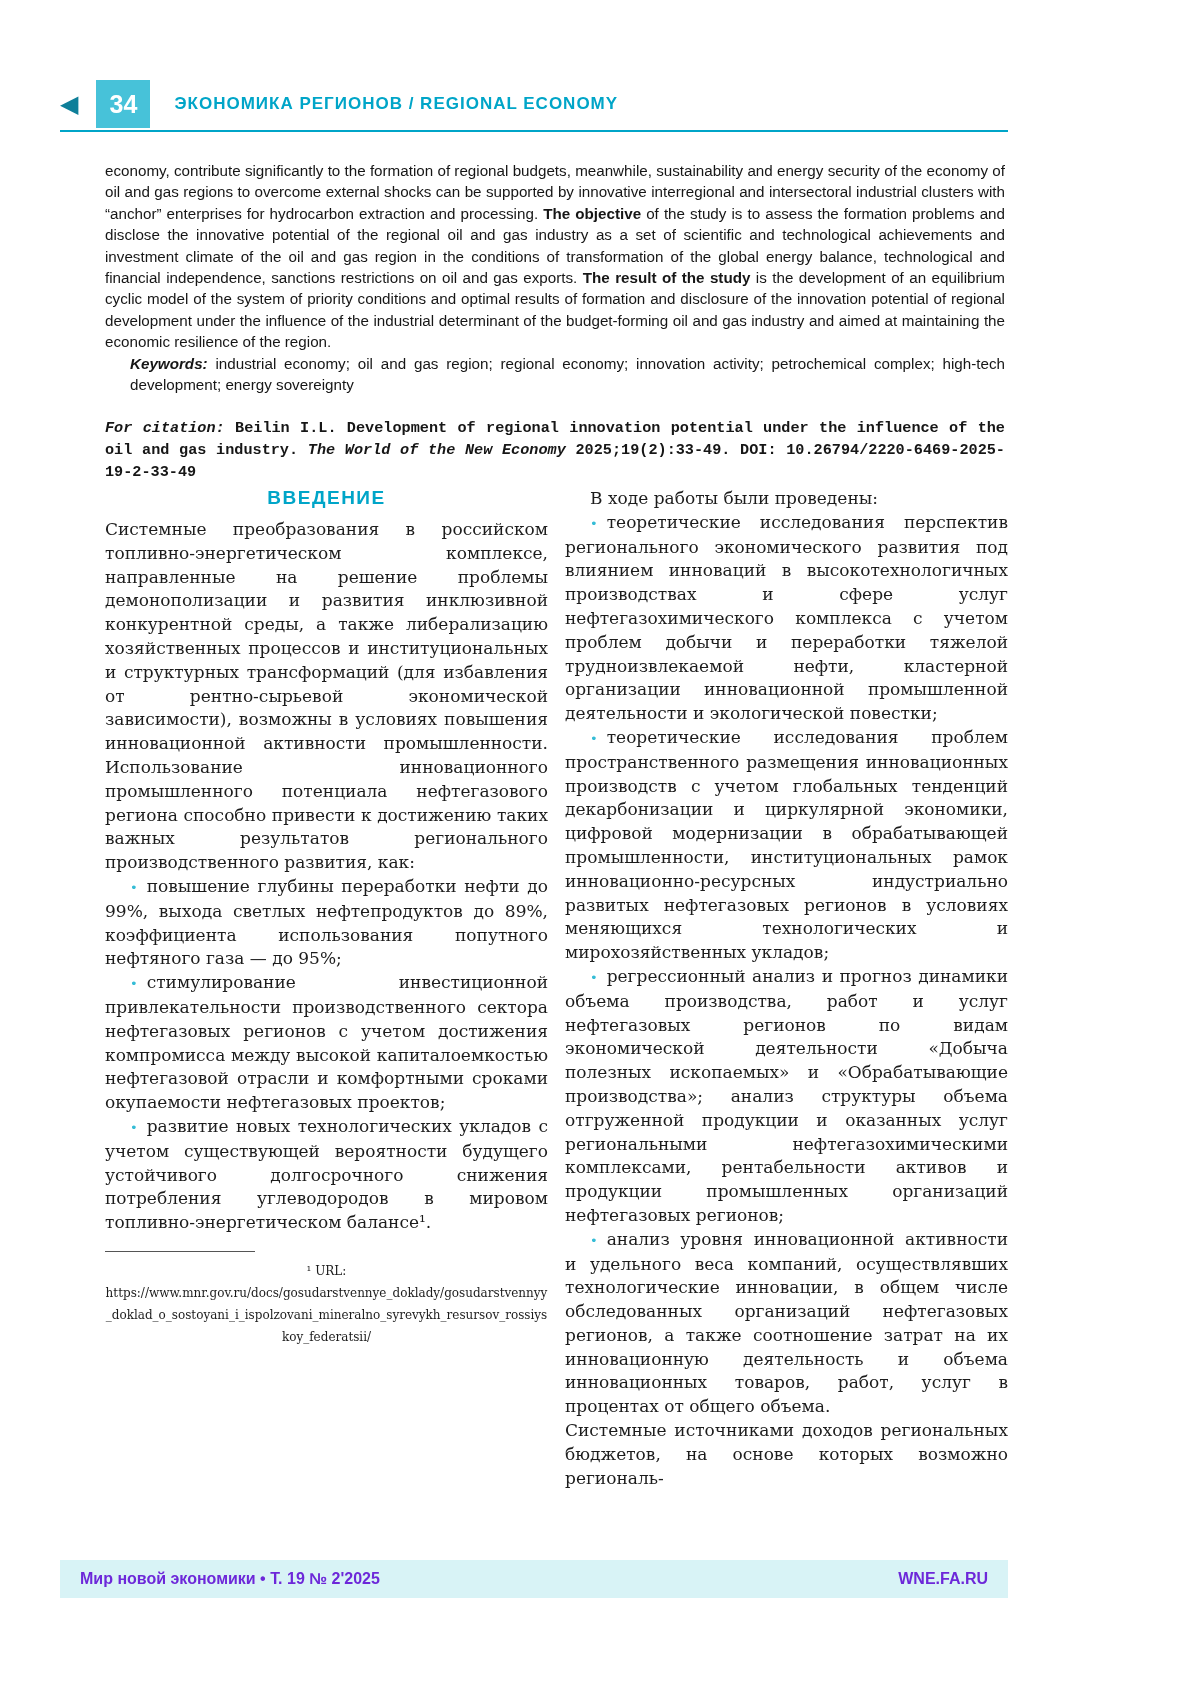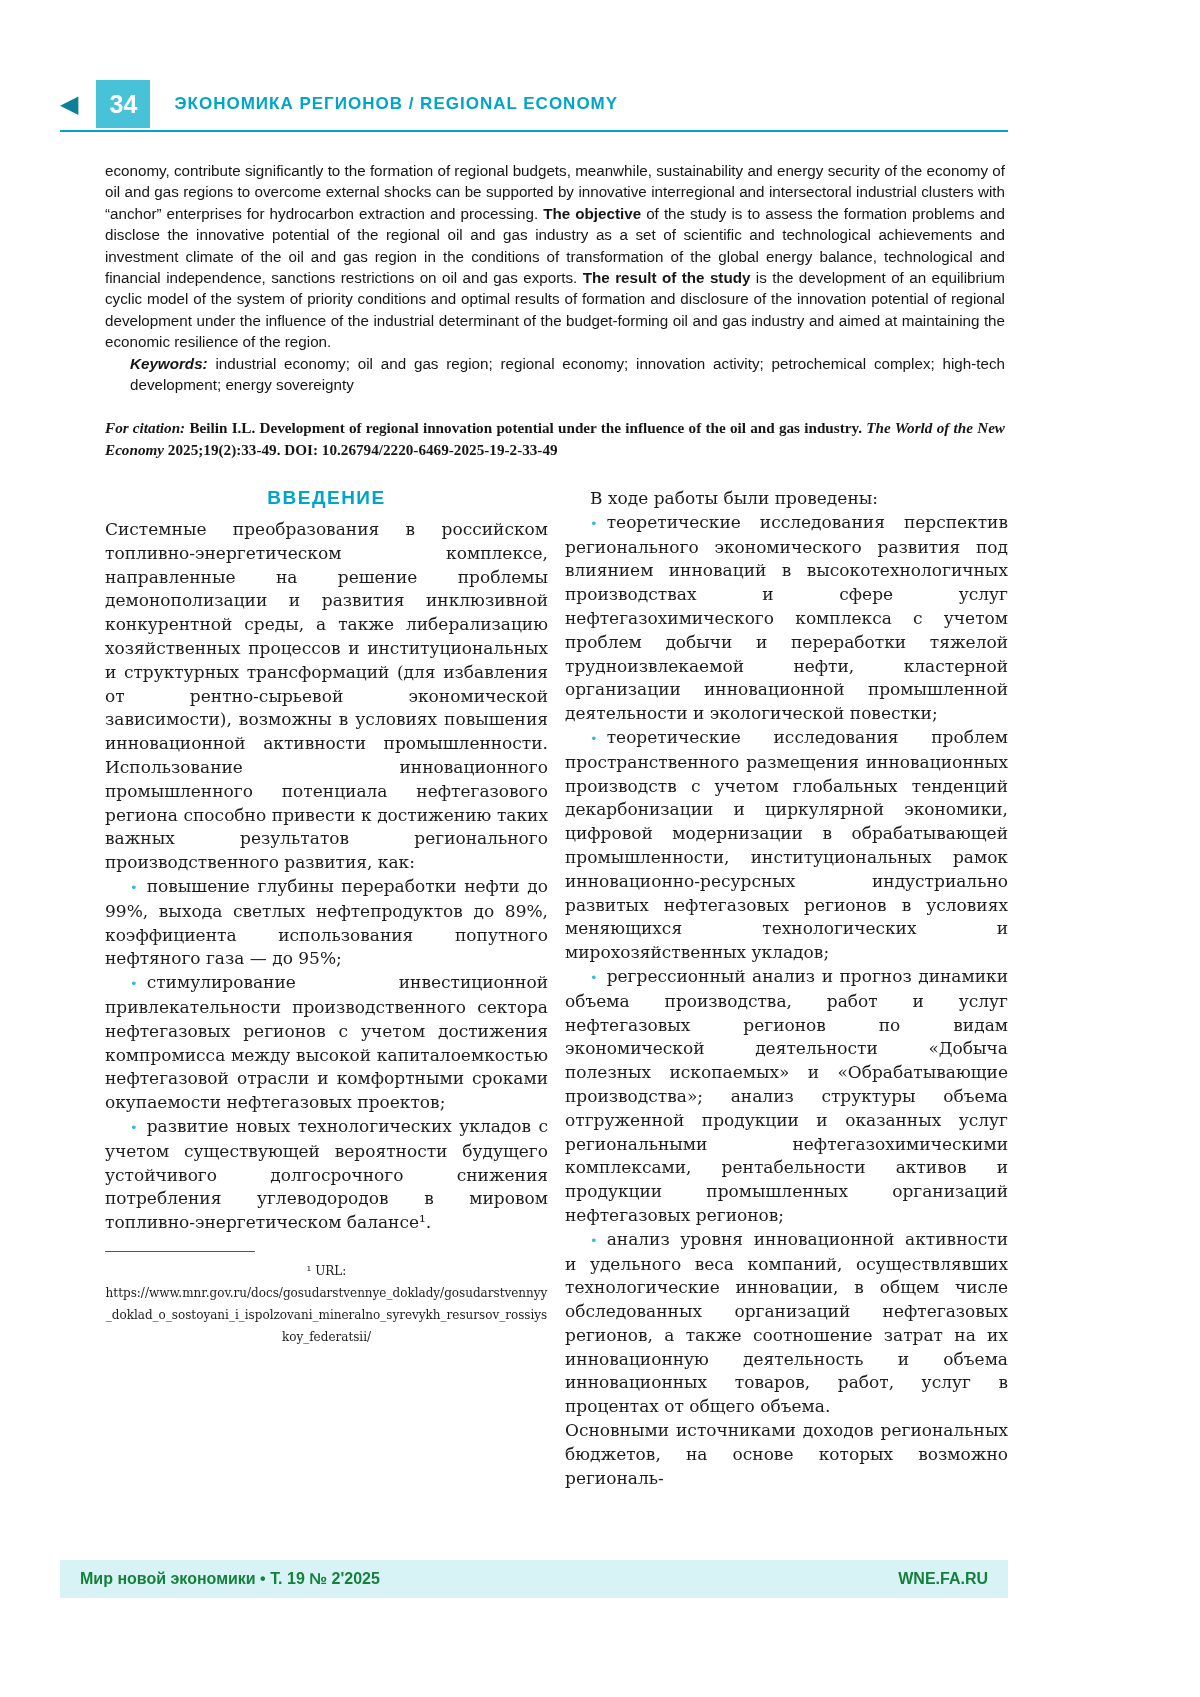--- a/index.html
+++ b/index.html
@@ -25,21 +25,21 @@
 
   
   .abstract { position:absolute; left:105px; top:160px; width:900px;
               font-family:"Liberation Sans", sans-serif; font-size:15.2px;
               line-height:21.4px; text-align:justify; color:#161616; }
   .abstract .b { font-weight:bold; }
   .abstract .bi { font-weight:bold; font-style:italic; }
   .abstract .kw { margin-top:0;margin-left:25px; }
 
   .citation { position:absolute; left:105px; top:417px; width:900px;
-              font-family:Liberation Serif, serif; font-size:15.2px;
+              font-family:Liberation Mono, monospace; font-size:15.2px;
               line-height:22px; font-weight:bold; color:#161616; text-align:justify; }
   .citation .lbl { font-style:italic; }
   .citation .j { font-style:italic; }
 
   
   .col { position:absolute; top:487px; width:443px;
          font-size:17px; line-height:23.8px; text-align:justify; }
   .col-left  { left:105px; }
   .col-right { left:565px; }
 
@@ -56,21 +56,21 @@
   
   .footnote-wrap { margin-top:16px; }
   .footnote-rule { width:150px; height:1px; background:#555; margin-bottom:8px; }
   .footnote { font-size:12px; line-height:22px; text-align:center;
               overflow-wrap:anywhere; color:#1c1c1c; }
 
   
   .footer { position:absolute; left:60px; top:1560px; width:948px; height:38px;
             background:#d8f3f6; display:flex; align-items:center;
             justify-content:space-between; padding:4px 20px;
-            font:bold 16px "Liberation Sans", sans-serif; color:#15803d; }
+            font:bold 16px "Liberation Sans", sans-serif; color:#6d28d9; }
 </style>
 </head>
 <body>
 
 <div class="page">
 
   <div class="header">
     <span class="nav-arrow">◀</span>
     <span class="pagenum-badge">34</span>
     <span class="runhead">ЭКОНОМИКА РЕГИОНОВ / REGIONAL ECONOMY</span>
@@ -99,21 +99,21 @@
     </div>
   </div>
 
   <div class="col col-right">
     <p class="indent">В ходе работы были проведены:</p>
     <p class="bullet"><span class="blt">•</span><span>теоретические исследования перспектив регионального экономического развития под влиянием инноваций в высокотехнологичных производствах и сфере услуг нефтегазохимического комплекса с учетом проблем добычи и переработки тяжелой трудноизвлекаемой нефти, кластерной организации инновационной промышленной деятельности и экологической повестки;</span></p>
     <p class="bullet"><span class="blt">•</span><span>теоретические исследования проблем пространственного размещения инновационных производств с учетом глобальных тенденций декарбонизации и циркулярной экономики, цифровой модернизации в обрабатывающей промышленности, институциональных рамок инновационно-ресурсных индустриально развитых нефтегазовых регионов в условиях меняющихся технологических и мирохозяйственных укладов;</span></p>
     <p class="bullet"><span class="blt">•</span><span>регрессионный анализ и прогноз динамики объема производства, работ и услуг нефтегазовых регионов по видам экономической деятельности «Добыча полезных ископаемых» и «Обрабатывающие производства»; анализ структуры объема отгруженной продукции и оказанных услуг региональными нефтегазохимическими комплексами, рентабельности активов и продукции промышленных организаций нефтегазовых регионов;</span></p>
     <p class="bullet"><span class="blt">•</span><span>анализ уровня инновационной активности и удельного веса компаний, осуществлявших технологические инновации, в общем числе обследованных организаций нефтегазовых регионов, а также соотношение затрат на их инновационную деятельность и объема инновационных товаров, работ, услуг в процентах от общего объема.</span></p>
 
-    <p>Основными источниками доходов региональных бюджетов, на основе которых возможно региональ-</p>
+    <p>Системные источниками доходов региональных бюджетов, на основе которых возможно региональ-</p>
   </div>
 
   <div class="footer">
     <span>Мир новой экономики • Т. 19 № 2'2025</span>
     <span>WNE.FA.RU</span>
   </div>
 
 </div>
 
 </body></html>

